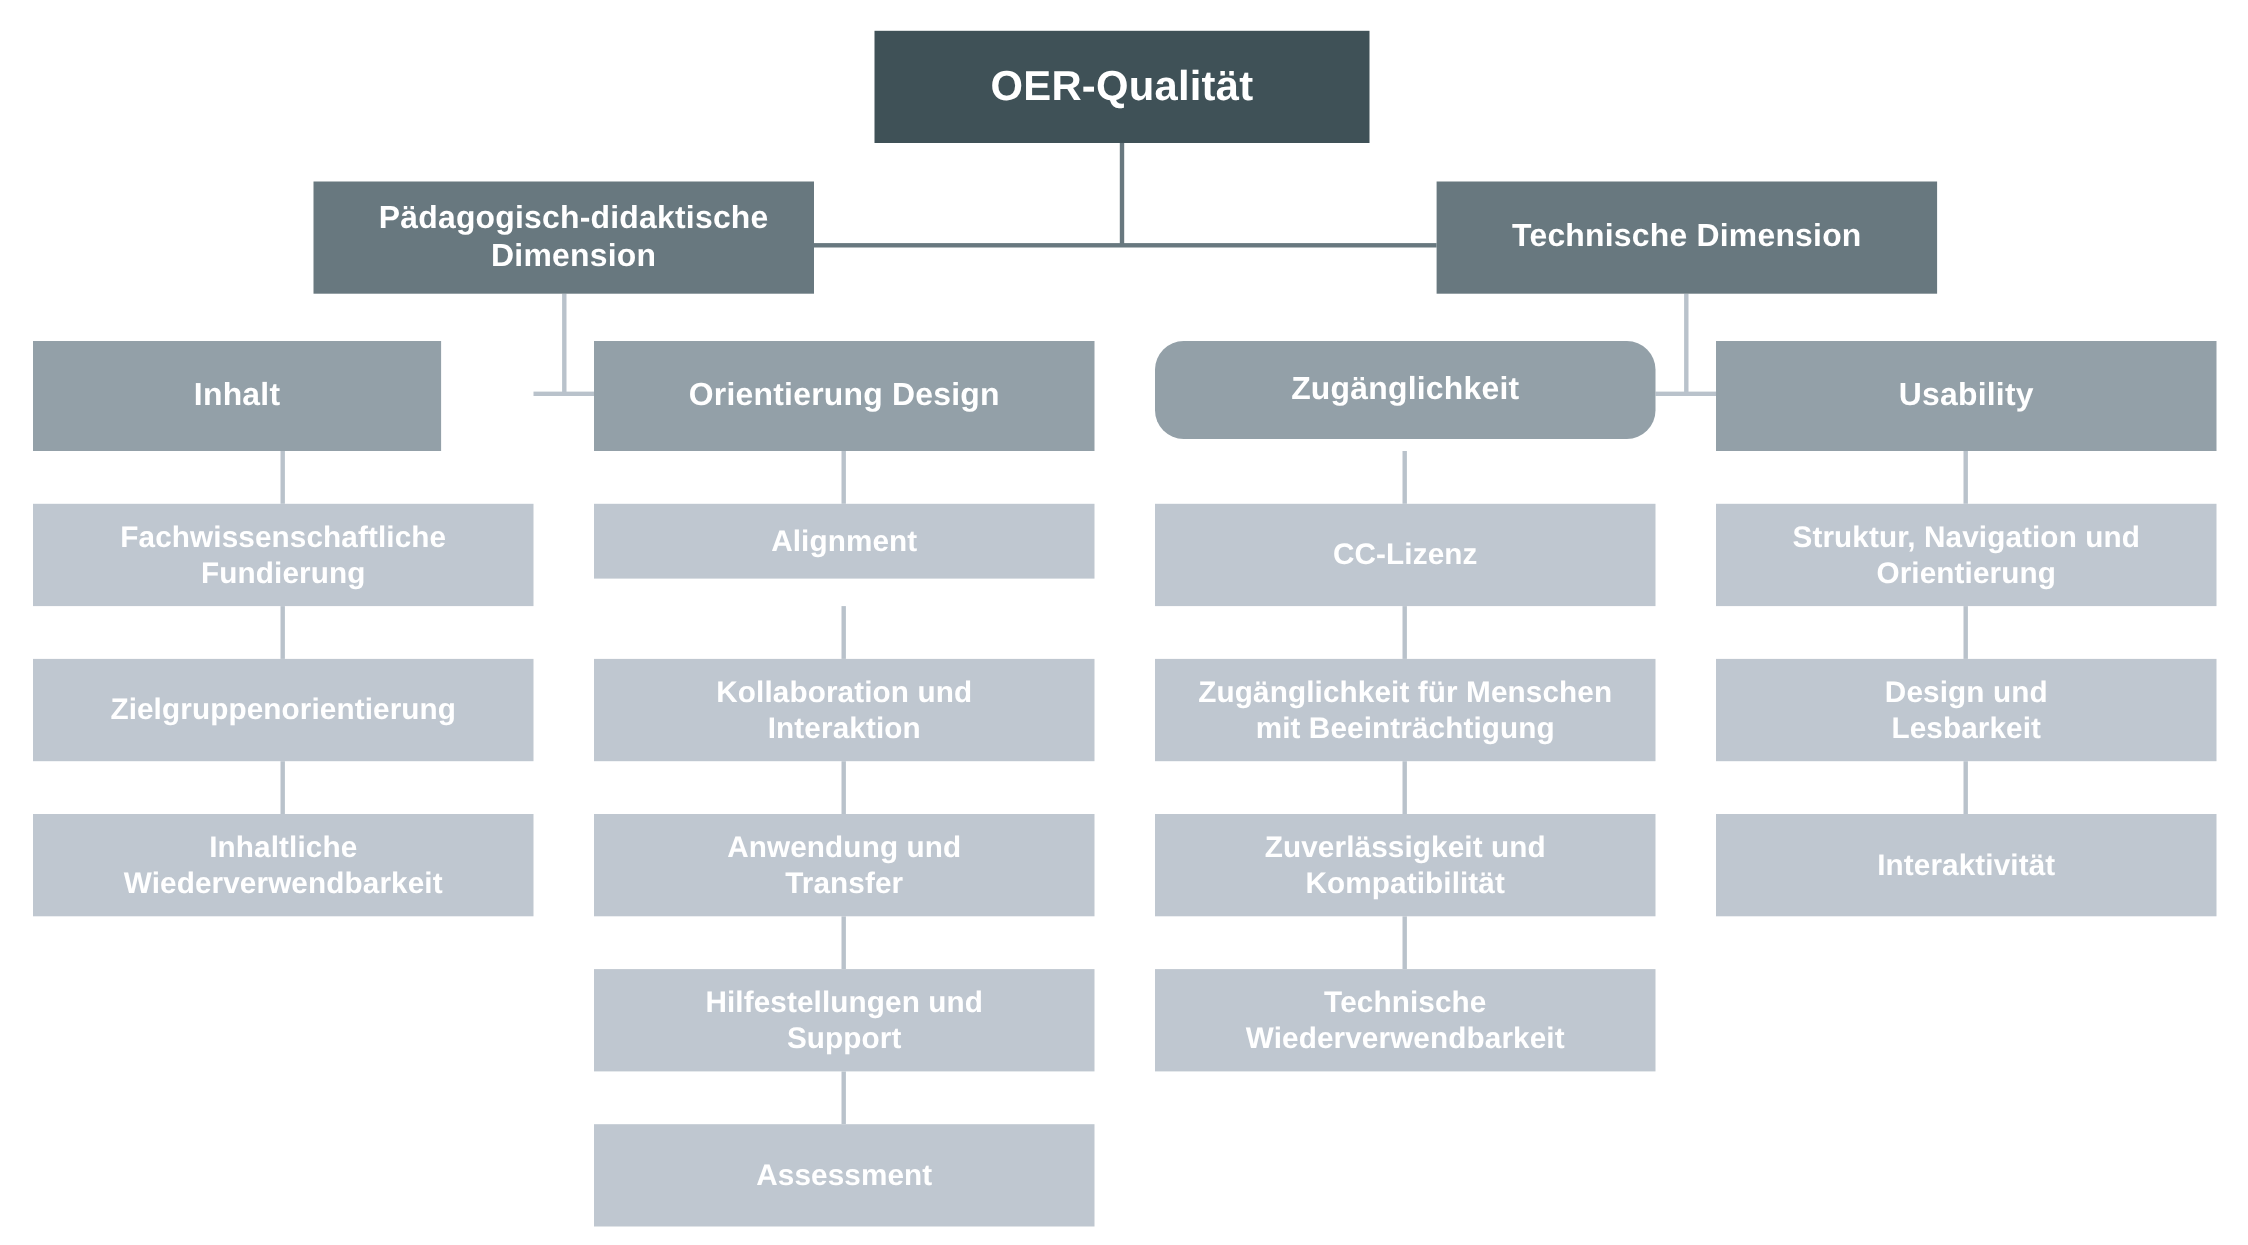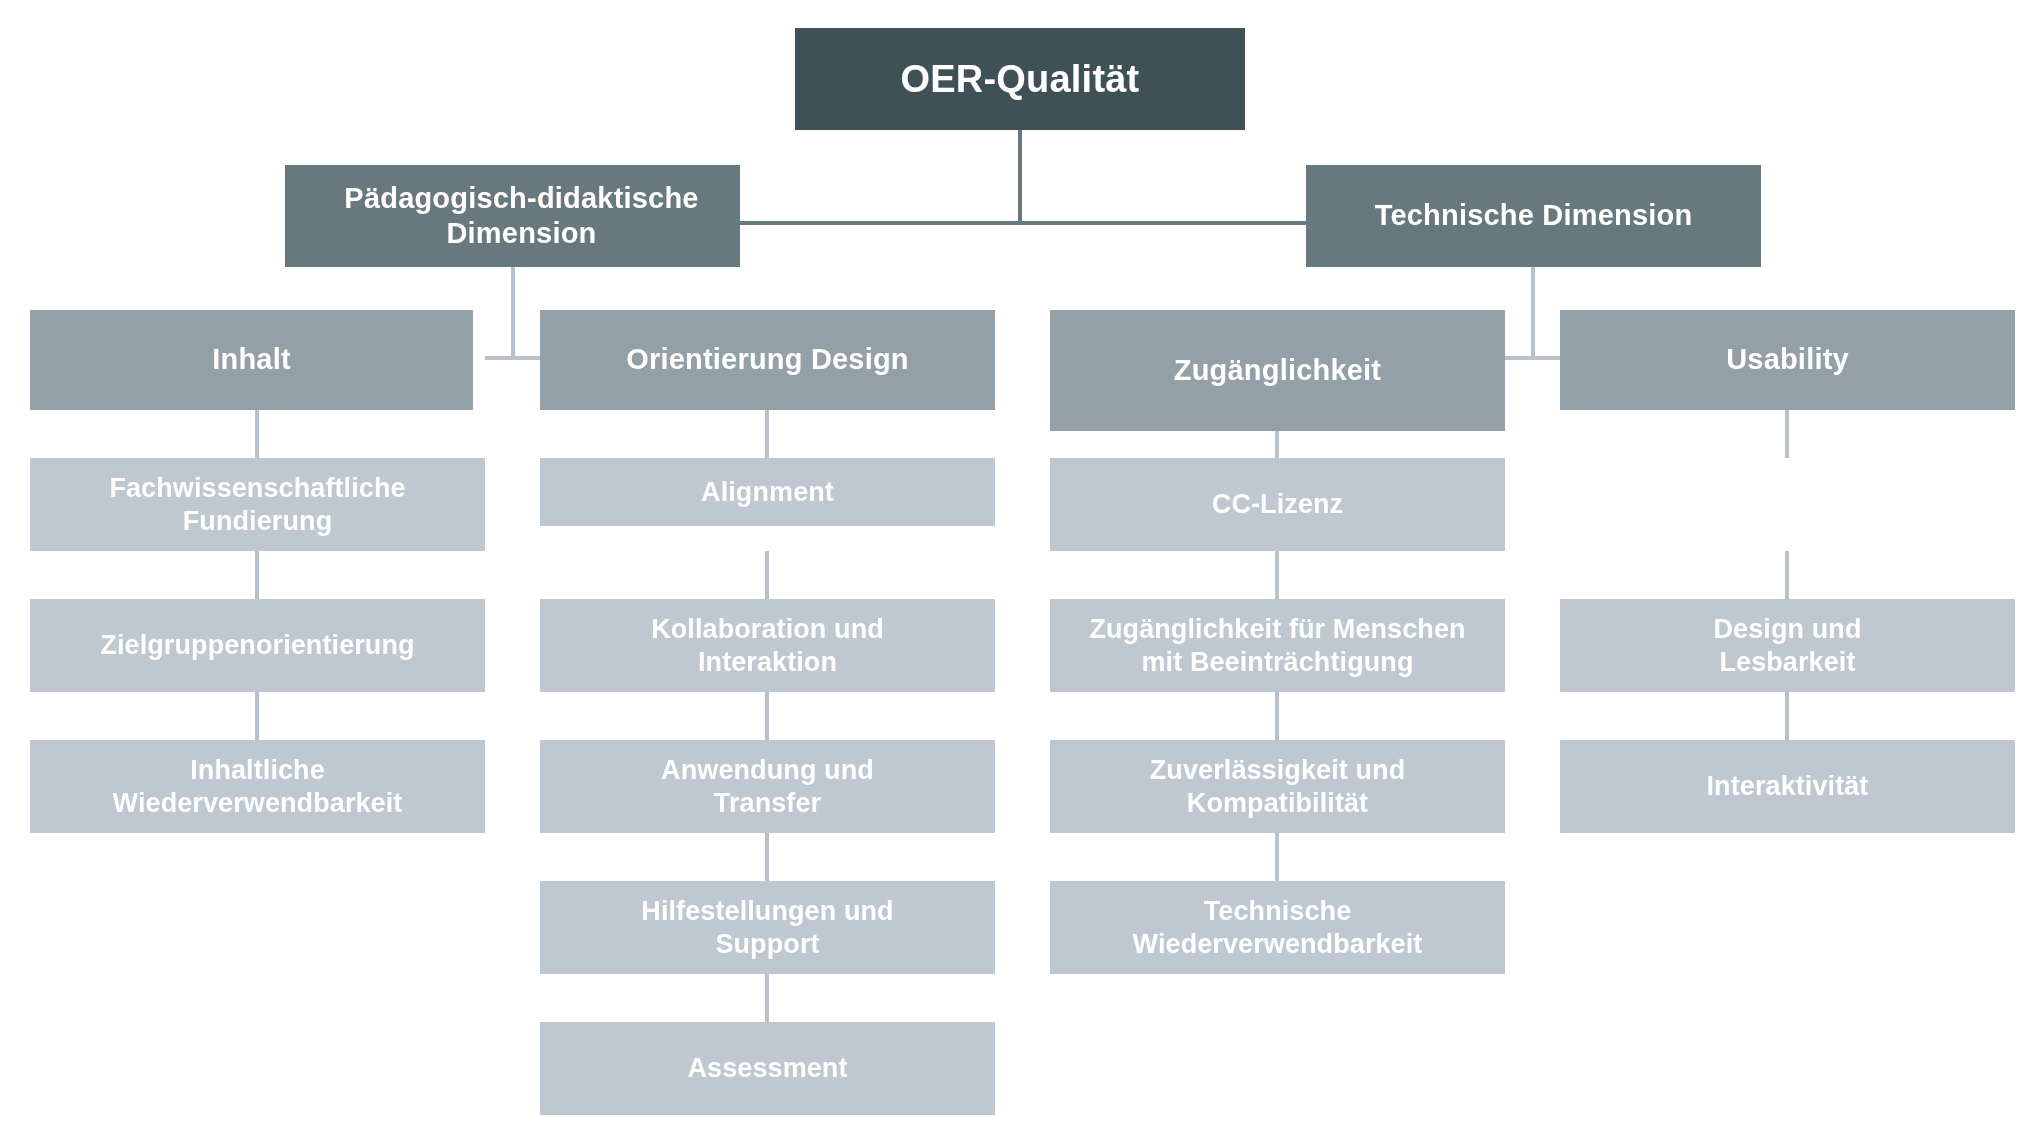--- a/index.html
+++ b/index.html
@@ -71,27 +71,27 @@
 
   <div class="node lvl-dim" style="left:285px;top:165px;width:455px;height:102px;padding-left:28px;">
     <span>Pädagogisch-didaktische
 Dimension</span>
   </div>
 
   <div class="node lvl-dim" style="left:1306px;top:165px;width:455px;height:102px;">
     <span>Technische Dimension</span>
   </div>
 
-  <div class="node lvl-cat" style="left:30px;top:310px;width:443px;height:100px;">
+  <div class="node lvl-cat" style="left:30px;top:310px;width:371px;height:100px;">
     <span>Inhalt</span>
   </div>
   <div class="node lvl-cat" style="left:540px;top:310px;width:455px;height:100px;">
     <span>Orientierung Design</span>
   </div>
-  <div class="node lvl-cat" style="left:1050px;top:310px;width:455px;height:121px;">
+  <div class="node lvl-cat" style="left:1050px;top:310px;width:455px;height:89px;border-radius:26px;">
     <span>Zugänglichkeit</span>
   </div>
   <div class="node lvl-cat" style="left:1560px;top:310px;width:455px;height:100px;">
     <span>Usability</span>
   </div>
 
   <div class="node lvl-leaf" style="left:30px;top:458px;width:455px;height:93px;">
     <span>Fachwissenschaftliche
 Fundierung</span>
   </div>
@@ -131,20 +131,24 @@
   </div>
   <div class="node lvl-leaf" style="left:1050px;top:740px;width:455px;height:93px;">
     <span>Zuverlässigkeit und
 Kompatibilität</span>
   </div>
   <div class="node lvl-leaf" style="left:1050px;top:881px;width:455px;height:93px;">
     <span>Technische
 Wiederverwendbarkeit</span>
   </div>
 
+  <div class="node lvl-leaf" style="left:1560px;top:458px;width:455px;height:93px;">
+    <span>Struktur, Navigation und
+Orientierung</span>
+  </div>
   <div class="node lvl-leaf" style="left:1560px;top:740px;width:455px;height:93px;">
     <span>Interaktivität</span>
   </div>
   <div class="node lvl-leaf" style="left:1560px;top:599px;width:455px;height:93px;">
     <span>Design und
 Lesbarkeit</span>
   </div>
 
 </div>
 

